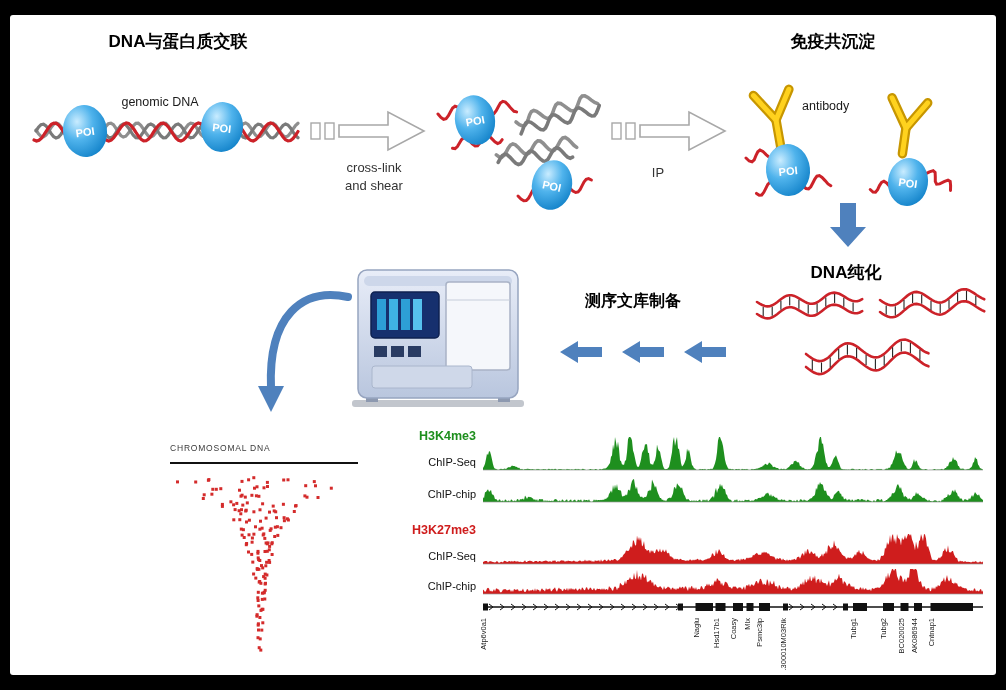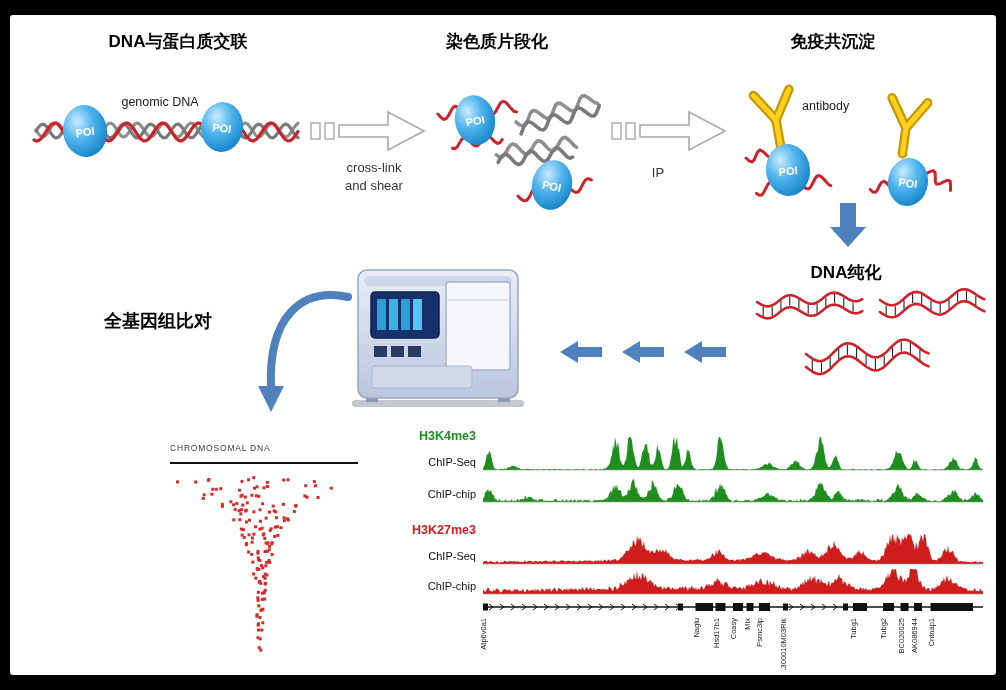--- a/index.html
+++ b/index.html
@@ -10,25 +10,24 @@
   svg{position:absolute;}
   svg text{font-family:"Liberation Sans","DejaVu Sans",sans-serif;}
 </style>
 </head>
 <body>
 
 <div id="stage">
   <div id="canvas-bg"></div>
 
   <div class="label" style="left:58px;top:30px;width:240px;font-size:17px">DNA与蛋白质交联</div>
-  <div class="label" style="left:397px;top:30px;width:200px;font-size:17px">染色质片段化</div>
   <div class="label" style="left:766px;top:261px;width:160px;font-size:17px">DNA纯化</div>
   <div class="label" style="left:733px;top:30px;width:200px;font-size:17px">免疫共沉淀</div>
+  <div class="label" style="left:533px;top:291px;width:200px;font-size:16px">测序文库制备</div>
   <div class="label" style="left:48px;top:308px;width:220px;font-size:18px;line-height:26px">
-    <div>全基因组比对</div>
   </div>
 
   <svg id="art" style="left:0;top:0" width="1006" height="690" viewBox="0 0 1006 690">
     <defs>
       <radialGradient id="poiGrad" cx="35%" cy="30%" r="80%">
         <stop offset="0%" stop-color="#c9ecff"></stop>
         <stop offset="45%" stop-color="#4fb3ec"></stop>
         <stop offset="100%" stop-color="#0d7ec6"></stop>
       </radialGradient>
       <linearGradient id="machGrad" x1="0" y1="0" x2="0" y2="1">

